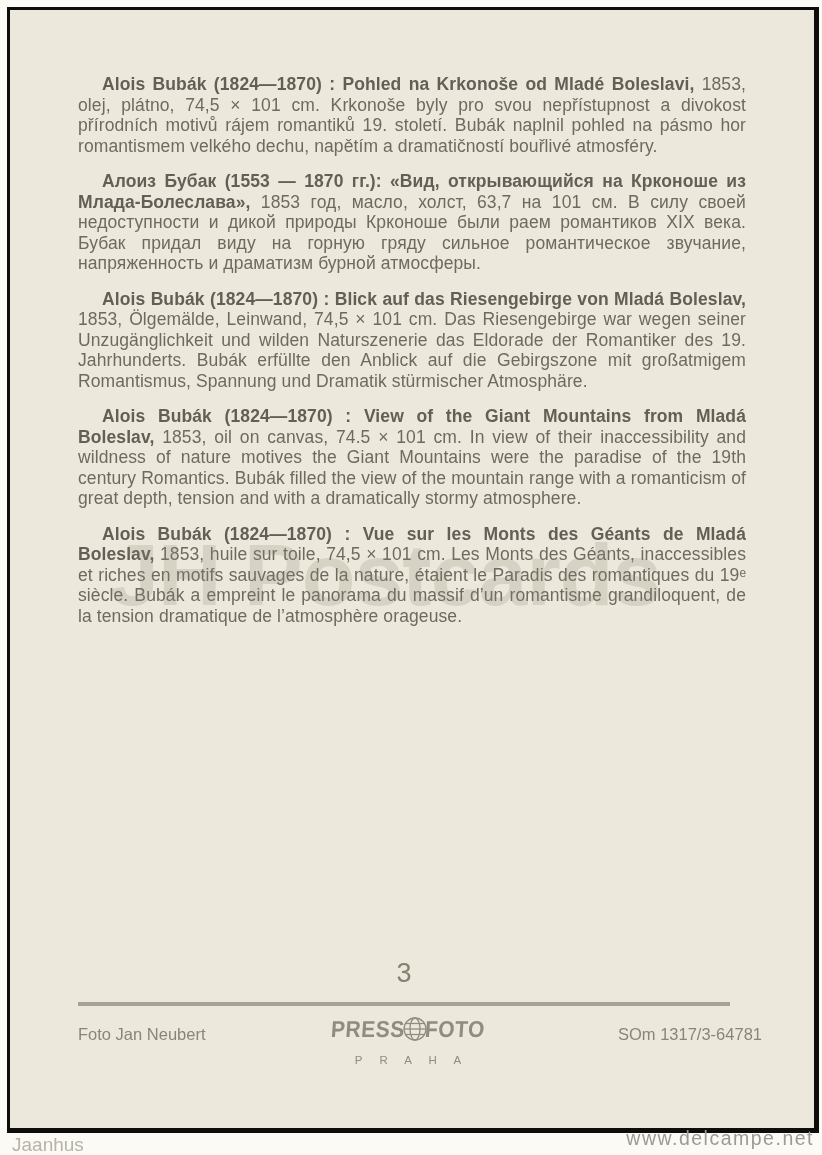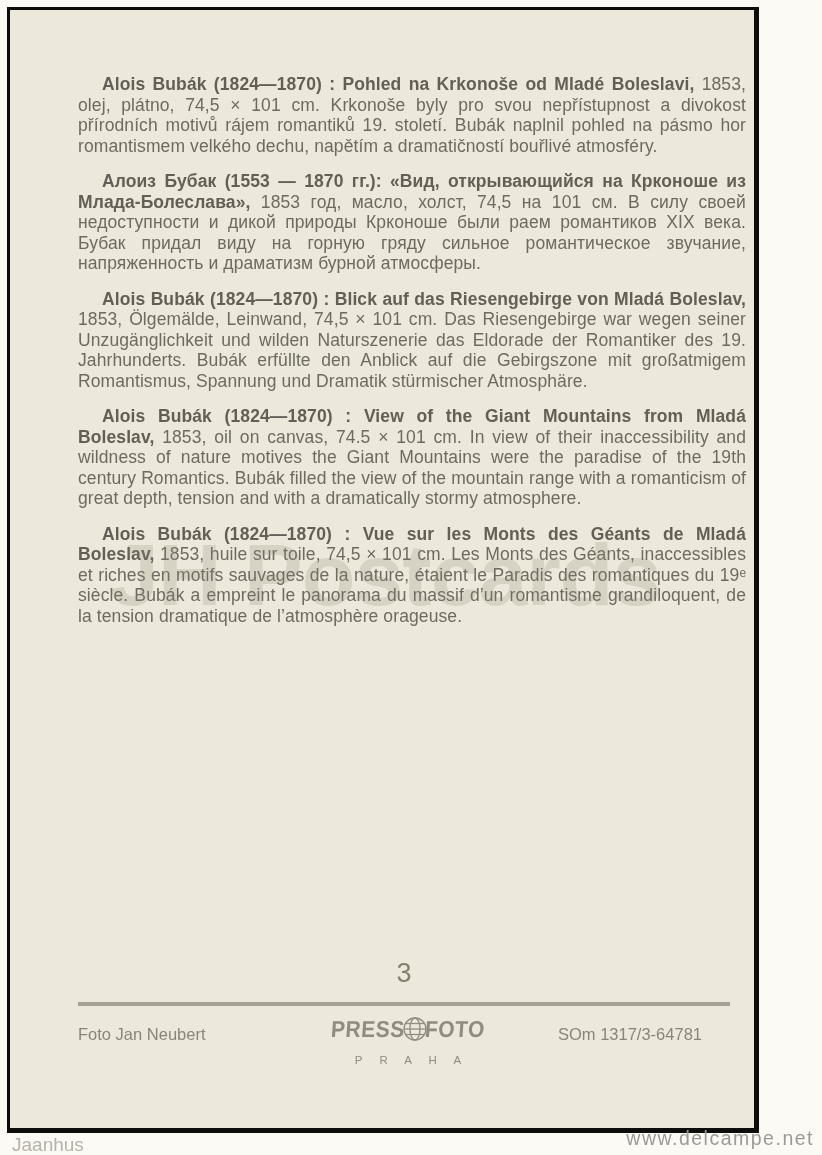--- a/index.html
+++ b/index.html
@@ -11,21 +11,21 @@
     height: 1155px;
     position: relative;
     background: var(--scan-bg, #fbfaf5);
     font-family: "Liberation Sans", sans-serif;
     overflow: hidden;
   }
   .postcard {
     position: absolute;
     left: 7px;
     top: 7px;
-    width: 752px;
+    width: 812px;
     height: 1126px;
     box-sizing: border-box;
     border-style: solid;
     border-color: var(--frame, #0d0d0b);
     border-width: 3px 5px 5px 3px;
     background: var(--paper, #ece8db);
   }
   .caption-block {
     position: absolute;
     left: 68px;
@@ -138,21 +138,21 @@
     color: var(--site-ink, #9a9a97);
   }
 </style>
 </head>
 <body>
 
 <div class="postcard">
 
   <div class="caption-block">
     <p class="para"><span class="lead">Alois Bubák (1824—1870) : Pohled na Krkonoše od Mladé Boleslavi,</span><span> 1853, olej, plátno, 74,5 × 101 cm. Krkonoše byly pro svou nepřístupnost a divokost přírodních motivů rájem romantiků 19. století. Bubák naplnil pohled na pásmo hor romantismem velkého dechu, napětím a dramatičností bouřlivé atmosféry.</span></p>
-    <p class="para"><span class="lead">Алоиз Бубак (1553 — 1870 гг.): «Вид, открывающийся на Крконоше из Млада-Болеслава»,</span><span> 1853 год, масло, холст, 74,5 на 101 см. В силу своей недоступности и дикой природы Крконоше были раем романтиков XIX века. Бубак придал виду на горную гряду сильное романтическое звучание, напряженность и драматизм бурной атмосферы.</span></p>
+    <p class="para"><span class="lead">Алоиз Бубак (1553 — 1870 гг.): «Вид, открывающийся на Крконоше из Млада-Болеслава»,</span><span> 1853 год, масло, холст, 63,7 на 101 см. В силу своей недоступности и дикой природы Крконоше были раем романтиков XIX века. Бубак придал виду на горную гряду сильное романтическое звучание, напряженность и драматизм бурной атмосферы.</span></p>
     <p class="para"><span class="lead">Alois Bubák (1824—1870) : Blick auf das Riesengebirge von Mladá Boleslav,</span><span> 1853, Ölgemälde, Leinwand, 74,5 × 101 cm. Das Riesengebirge war wegen seiner Unzugänglichkeit und wilden Naturszenerie das Eldorade der Romantiker des 19. Jahrhunderts. Bubák erfüllte den Anblick auf die Gebirgszone mit großatmigem Romantismus, Spannung und Dramatik stürmischer Atmosphäre.</span></p>
     <p class="para"><span class="lead">Alois Bubák (1824—1870) : View of the Giant Mountains from Mladá Boleslav,</span><span> 1853, oil on canvas, 74.5 × 101 cm. In view of their inaccessibility and wildness of nature motives the Giant Mountains were the paradise of the 19th century Romantics. Bubák filled the view of the mountain range with a romanticism of great depth, tension and with a dramatically stormy atmosphere.</span></p>
     <p class="para"><span class="lead">Alois Bubák (1824—1870) : Vue sur les Monts des Géants de Mladá Boleslav,</span><span> 1853, huile sur toile, 74,5 × 101 cm. Les Monts des Géants, inaccessibles et riches en motifs sauvages de la nature, étaient le Paradis des romantiques du 19ᵉ siècle. Bubák a empreint le panorama du massif d’un romantisme grandiloquent, de la tension dramatique de l’atmosphère orageuse.</span></p>
   </div>
 
   <div class="watermark">JH Postcards</div>
 
   <div class="page-number">3</div>
 
   <div class="divider-rule"></div>

